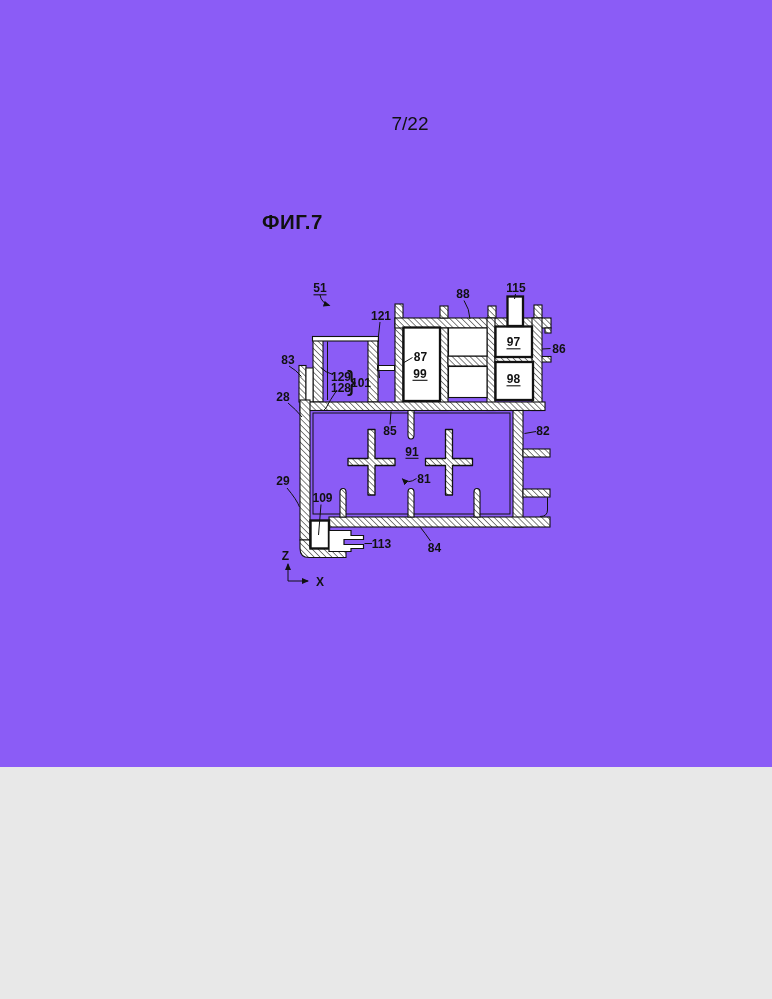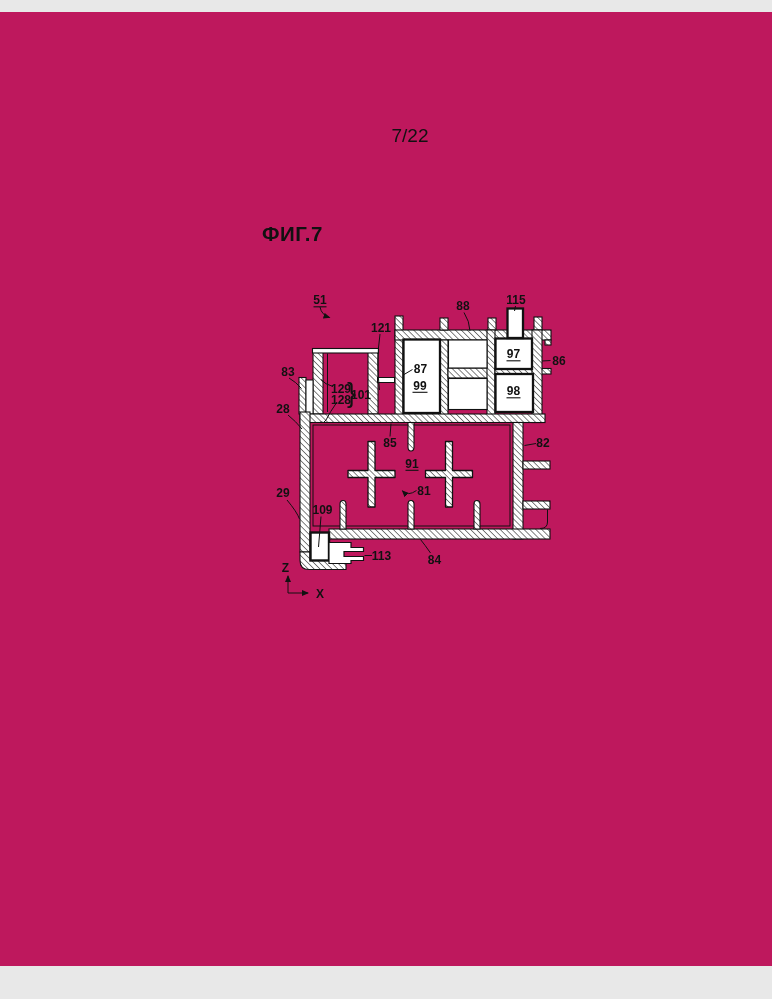--- a/index.html
+++ b/index.html
@@ -1,20 +1,20 @@
 <!DOCTYPE html>
 <html><head>
 <meta charset="utf-8">
 <style>
   html,body { margin:0; padding:0; background:#e8e8e8; }
   .page {
     position:relative;
-    width:772px; height:954px;
-    margin:12px auto;
-    background:#be185d;
+    width:772px; height:767px;
+    margin:0 auto;
+    background:#8b5cf6;
     font-family:"Liberation Sans", sans-serif;
     overflow:hidden;
   }
   svg { display:block; }
   
   .h  { fill:url(#hatch); stroke:#111; stroke-width:1.1; }
   
   .w  { fill:#fff; stroke:#111; stroke-width:1.1; }
   
   .wb { fill:#fff; stroke:#111; stroke-width:2.3; }

